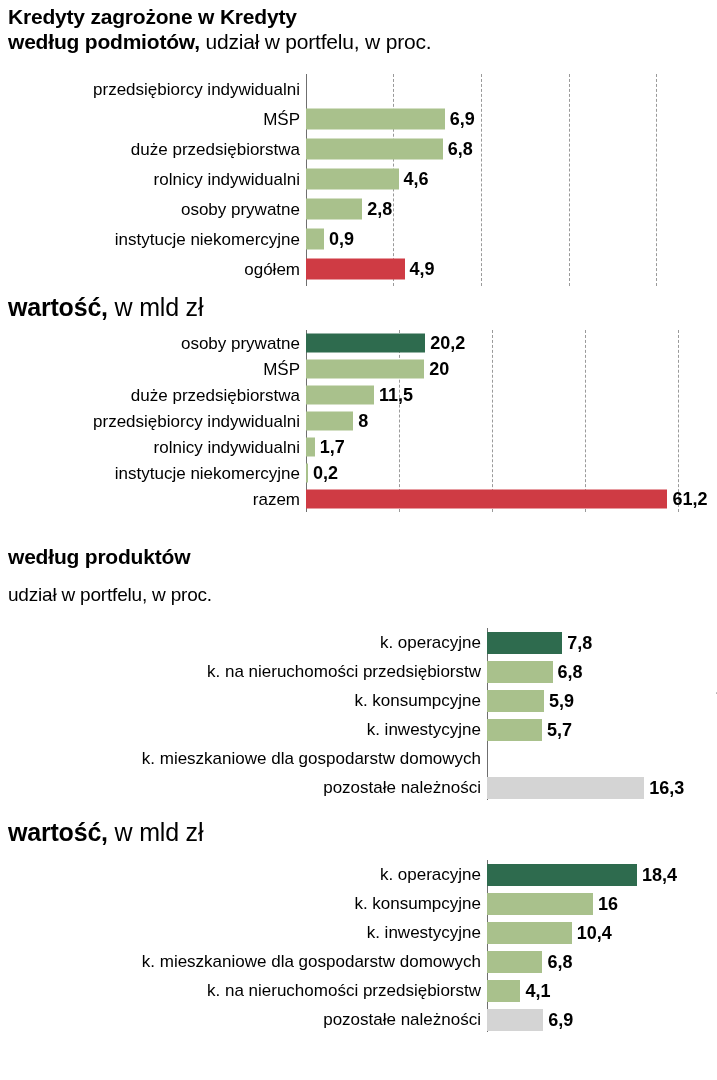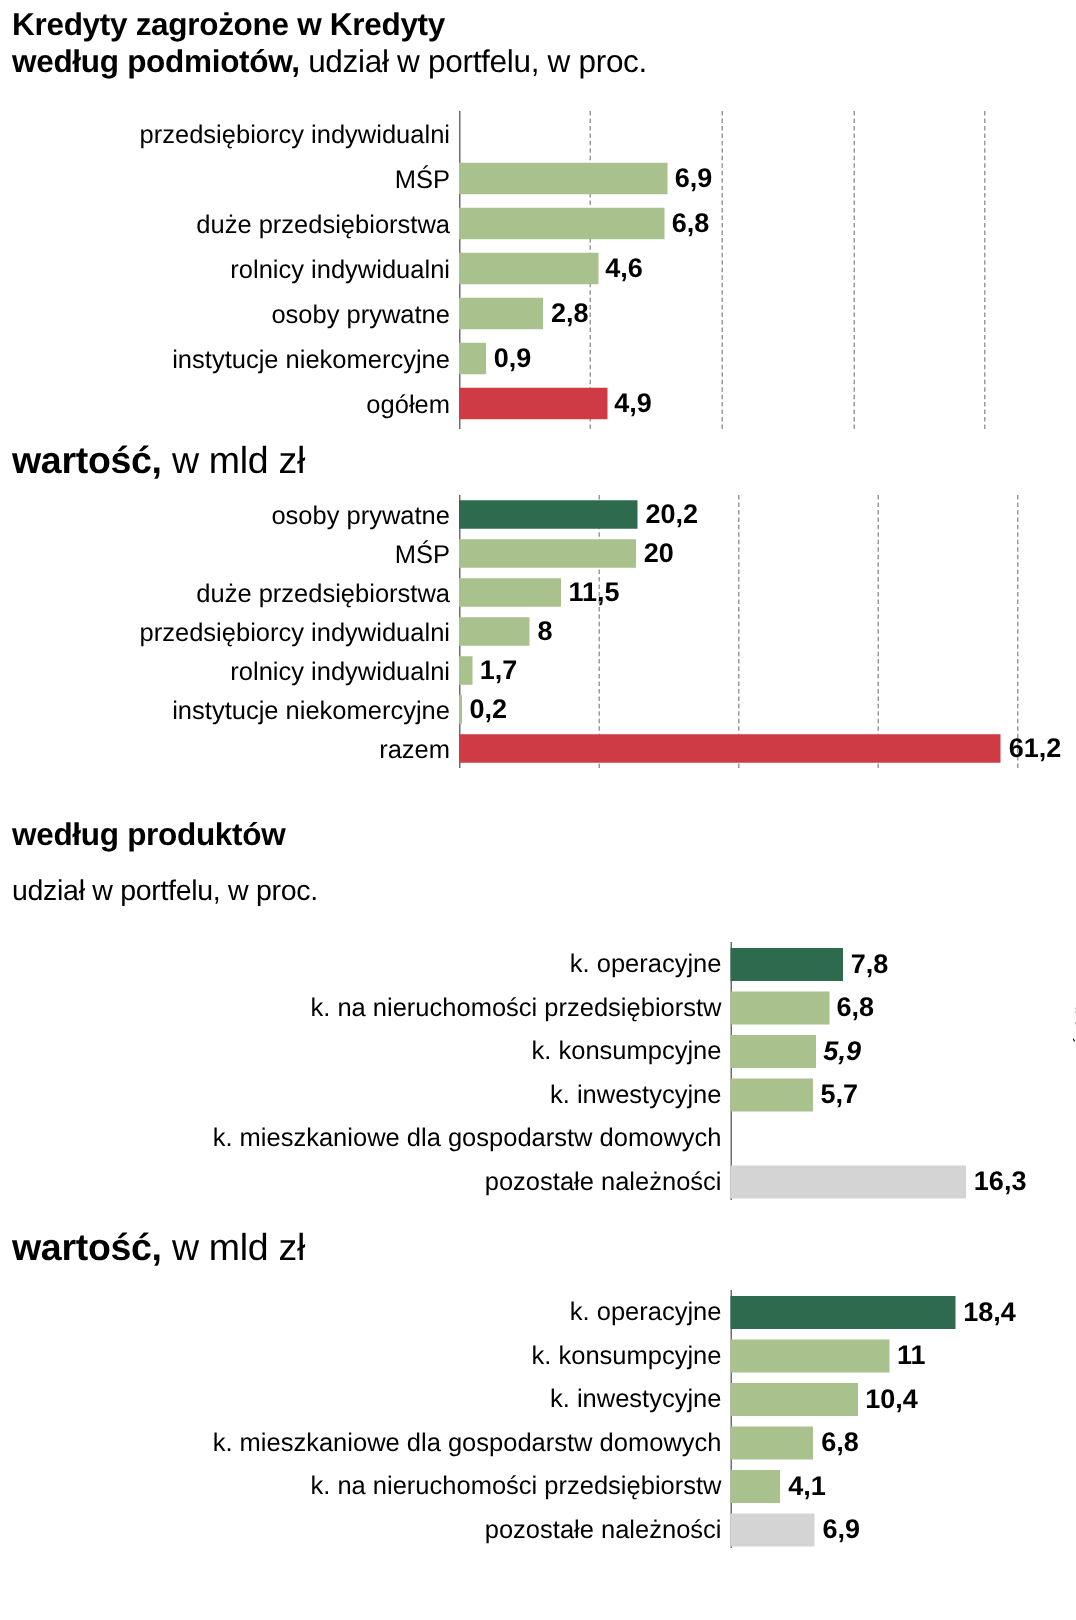--- a/index.html
+++ b/index.html
@@ -260,21 +260,21 @@
         <div class="row-label" style="width: 487px;">k. na nieruchomości przedsiębiorstw</div>
         <div class="bar-area">
           <div class="bar green-light" style="width: 65.6px; height: 22px;"></div>
           <div class="bar-value" style="left: 65.6px;">6,8</div>
         </div>
       </div>
       <div class="row" style="height: 29px; position: absolute; left: 0px; top: 58px; width: 100%;">
         <div class="row-label" style="width: 487px;">k. konsumpcyjne</div>
         <div class="bar-area">
           <div class="bar green-light" style="width: 56.9176px; height: 22px;"></div>
-          <div class="bar-value" style="left: 56.9176px; font-style: italic;">5,9</div>
+          <div class="bar-value" style="left: 56.9176px;">5,9</div>
         </div>
       </div>
       <div class="row" style="height: 29px; position: absolute; left: 0px; top: 87px; width: 100%;">
         <div class="row-label" style="width: 487px;">k. inwestycyjne</div>
         <div class="bar-area">
           <div class="bar green-light" style="width: 54.9882px; height: 22px;"></div>
           <div class="bar-value" style="left: 54.9882px;">5,7</div>
         </div>
       </div>
       <div class="row" style="height: 29px; position: absolute; left: 0px; top: 116px; width: 100%;">
@@ -297,21 +297,21 @@
         <div class="row-label" style="width: 487px;">k. operacyjne</div>
         <div class="bar-area">
           <div class="bar green-dark" style="width: 150.105px; height: 22px;"></div>
           <div class="bar-value" style="left: 150.105px;">18,4</div>
         </div>
       </div>
       <div class="row" style="height: 29px; position: absolute; left: 0px; top: 29px; width: 100%;">
         <div class="row-label" style="width: 487px;">k. konsumpcyjne</div>
         <div class="bar-area">
           <div class="bar green-light" style="width: 106.053px; height: 22px;"></div>
-          <div class="bar-value" style="left: 106.053px;">11</div>
+          <div class="bar-value" style="left: 106.053px;">16</div>
         </div>
       </div>
       <div class="row" style="height: 29px; position: absolute; left: 0px; top: 58px; width: 100%;">
         <div class="row-label" style="width: 487px;">k. inwestycyjne</div>
         <div class="bar-area">
           <div class="bar green-light" style="width: 84.8421px; height: 22px;"></div>
           <div class="bar-value" style="left: 84.8421px;">10,4</div>
         </div>
       </div>
       <div class="row" style="height: 29px; position: absolute; left: 0px; top: 87px; width: 100%;">

